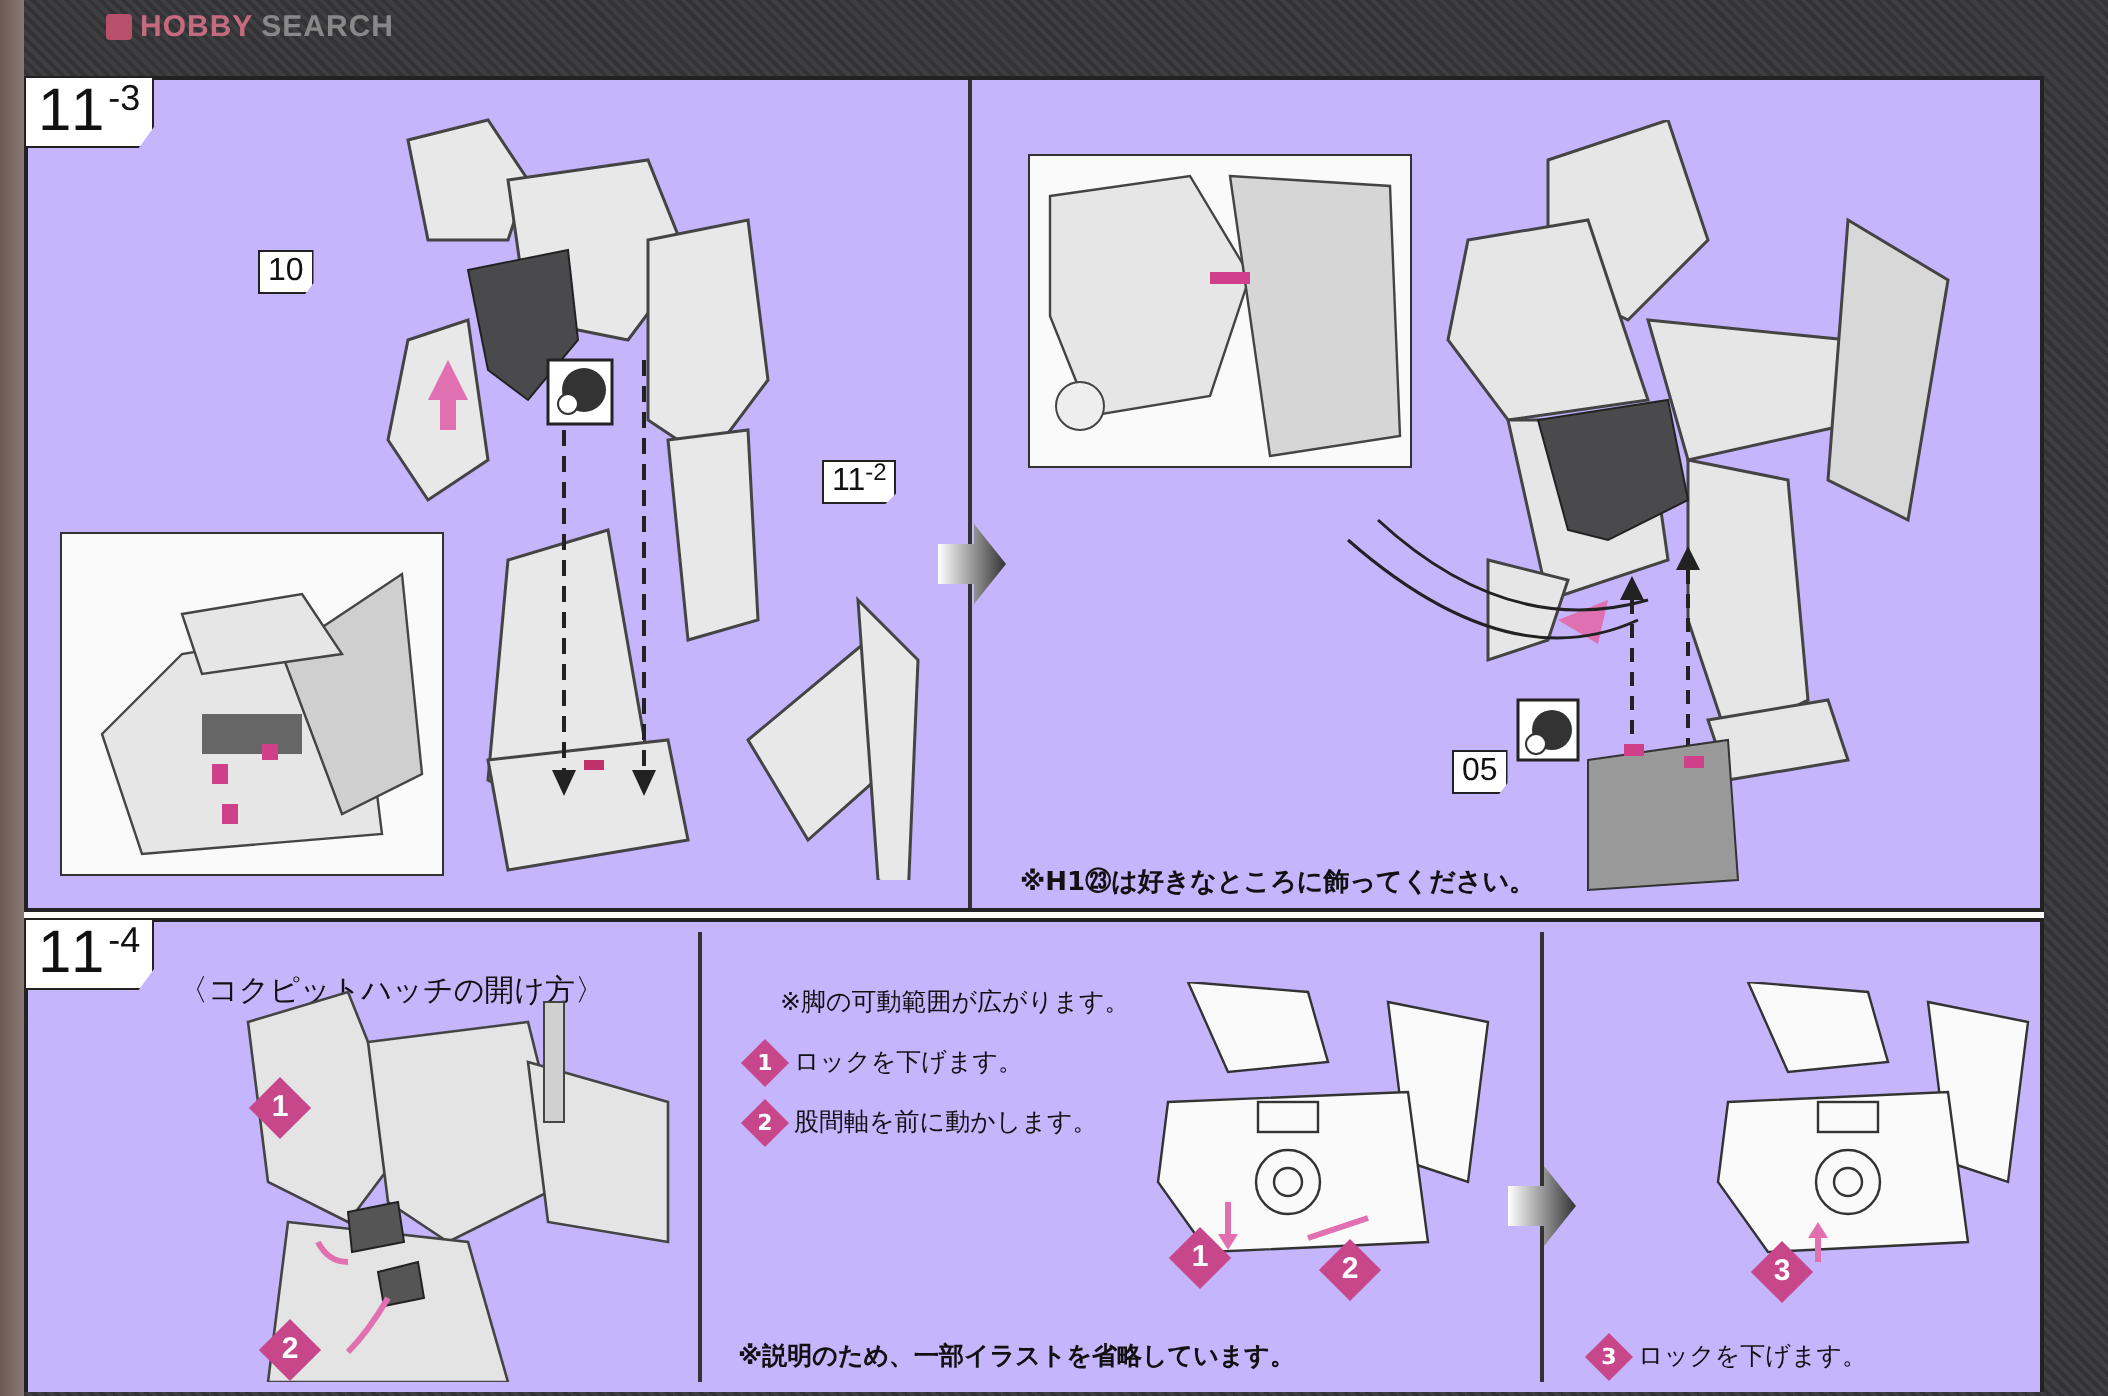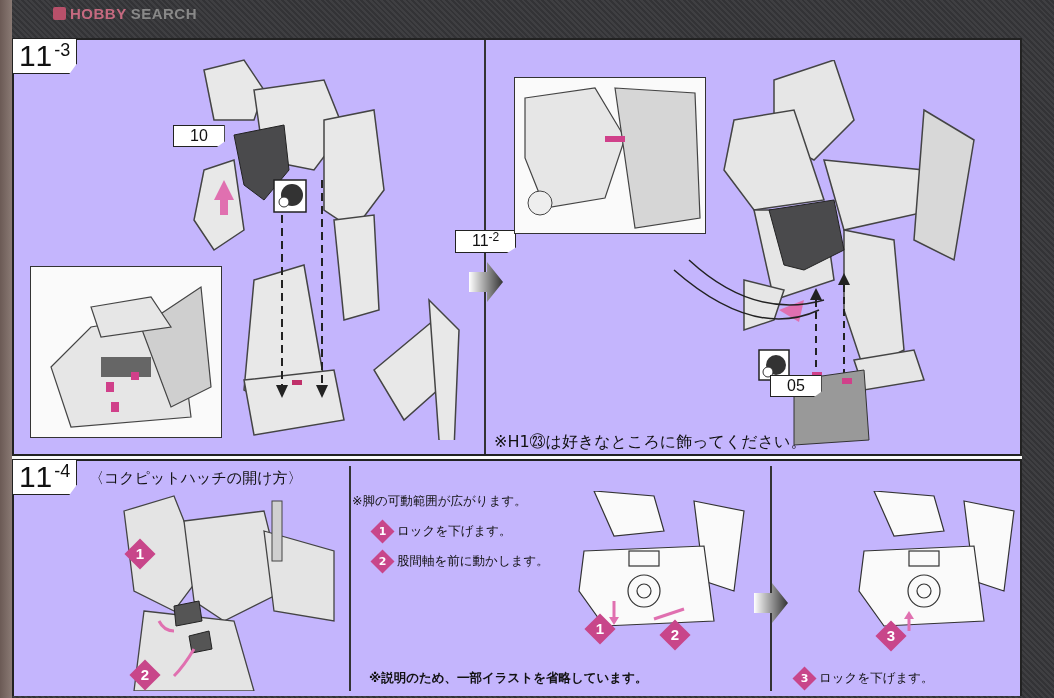--- a/index.html
+++ b/index.html
@@ -15,25 +15,25 @@
   .wm-a{color:#c66a80;}
   .wm-b{color:#888;}
   .page{position:absolute;left:12px;top:38px;width:1010px;height:650px;background:#fbfbf9;}
   .panel{position:absolute;border:2px solid #222;background:#c4b5fd;}
   .step-tag{position:absolute;background:#fff;border:1.5px solid #222;
     font-family:"Liberation Sans",sans-serif;display:flex;align-items:baseline;padding:0 6px;
     clip-path:polygon(0 0,100% 0,100% 70%,88% 100%,0 100%);}
   .step-tag .main{font-size:30px;line-height:34px;letter-spacing:2px;}
   .step-tag .sub{font-size:18px;position:relative;top:-10px;}
   .part-tag{position:absolute;background:#fff;border:1.5px solid #222;
-    font-family:"Liberation Sans",sans-serif;font-size:16px;padding:0 16px;line-height:20px;
-    clip-path:polygon(0 0,100% 0,100% 75%,85% 100%,0 100%);margin-left:44px;}
+    font-family:"Liberation Sans",sans-serif;font-size:16px;padding:0 4px;line-height:20px;
+    clip-path:polygon(0 0,100% 0,100% 75%,85% 100%,0 100%);}
   .jp{font-family:"DejaVu Sans",sans-serif;position:absolute;white-space:nowrap;}
   .note{font-size:12.5px;}
-  .heading{font-size:15px;}
+  .heading{font-size:15px;margin-top:17px;}
   .badge{display:inline-block;width:17px;height:17px;background:#c8468a;color:#fff;
     transform:rotate(45deg);vertical-align:middle;margin-right:6px;position:relative;}
   .badge span{display:block;transform:rotate(-45deg);font-size:11px;font-weight:bold;
     text-align:center;line-height:17px;}
   .bigbadge{position:absolute;width:22px;height:22px;background:#c8468a;transform:rotate(45deg);}
   .bigbadge span{display:block;transform:rotate(-45deg);color:#fff;font-weight:bold;font-size:15px;
     text-align:center;line-height:22px;font-family:"Liberation Sans",sans-serif;}
   .illus{position:absolute;}
   .arrow-next{position:absolute;width:34px;height:40px;}
   .inset{position:absolute;border:1.5px solid #333;background:#fafafa;}
@@ -151,21 +151,21 @@
       <circle cx="174" cy="312" r="5" fill="#fff" stroke="#333"></circle>
       <path d="M200 320 L270 310 L275 380 L200 385 Z" fill="#999" stroke="#333"></path>
       <rect x="218" y="312" width="10" height="6" fill="#d0408a"></rect>
       <rect x="248" y="318" width="10" height="6" fill="#d0408a"></rect>
     </svg>
 
     <div class="part-tag" style="left:712px;top:335px;">
       <span>05</span>
     </div>
 
-    <div class="jp note" style="left:480px;top:392px;font-size:16px;">※H1㉓は好きなところに飾ってください。</div>
+    <div class="jp note" style="left:496px;top:392px;font-size:13px;font-weight:bold;">※H1㉓は好きなところに飾ってください。</div>
   </div>
 
   <div class="panel" style="left:0;top:421px;width:1006px;height:235px;border-bottom:none;">
     <div class="step-tag" style="left:-2px;top:-2px;height:34px;">
       <span class="main">11</span>
       <span class="sub">-4</span>
     </div>
 
     <div class="jp heading" style="left:75px;top:8px;">〈コクピットハッチの開け方〉</div>
 
@@ -185,21 +185,21 @@
       <path d="M45 130 Q50 140 60 140" stroke="#e070b0" stroke-width="3" fill="none"></path>
       <path d="M80 158 Q70 175 60 185" stroke="#e070b0" stroke-width="3" fill="none"></path>
     </svg>
     <div class="bigbadge" style="left:115px;top:82px;">
         <span>1</span>
       </div>
     <div class="bigbadge" style="left:120px;top:203px;">
         <span>2</span>
       </div>
 
-    <div class="jp note" style="left:338px;top:32px;">※脚の可動範囲が広がります。</div>
+    <div class="jp note" style="left:376px;top:32px;">※脚の可動範囲が広がります。</div>
 
     <div class="jp note" style="left:360px;top:62px;">
       <span class="badge"><span>1</span></span><span>ロックを下げます。</span>
     </div>
     <div class="jp note" style="left:360px;top:92px;">
       <span class="badge"><span>2</span></span><span>股間軸を前に動かします。</span>
     </div>
 
     <div class="jp note" style="left:355px;top:209px;font-weight:bold;">※説明のため、一部イラストを省略しています。</div>
 

